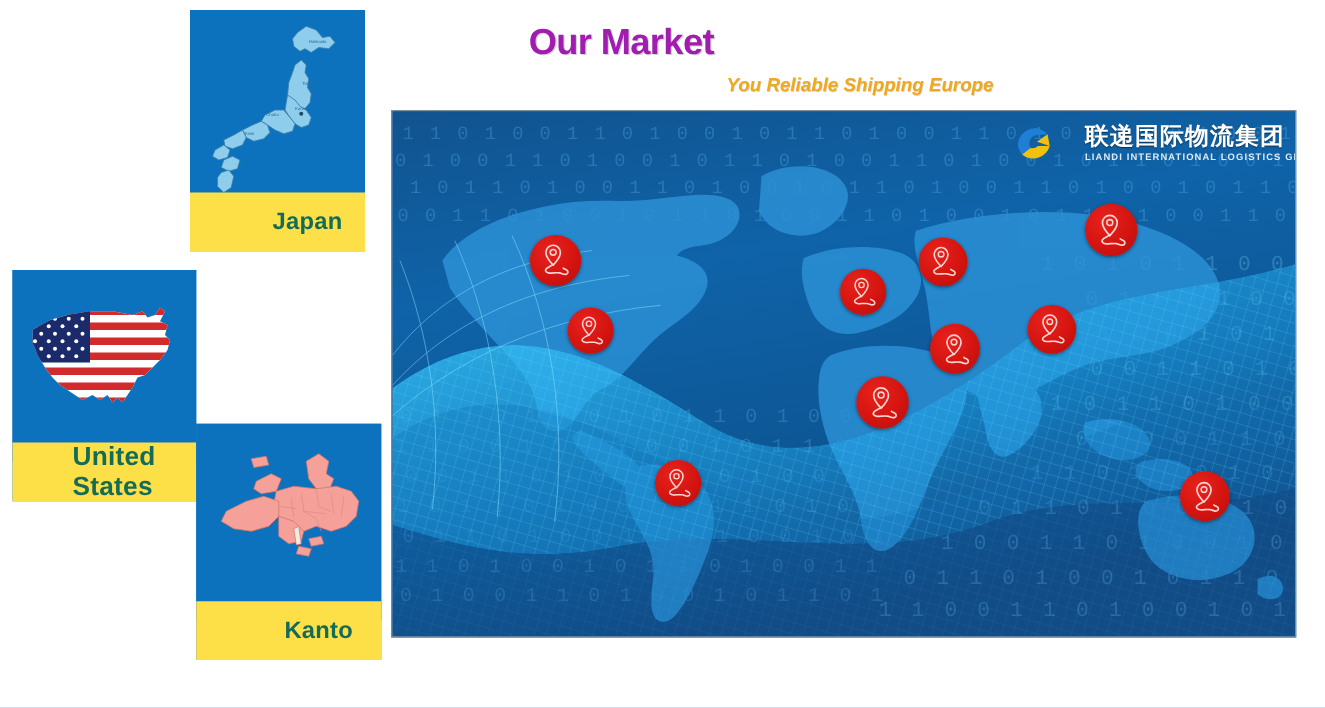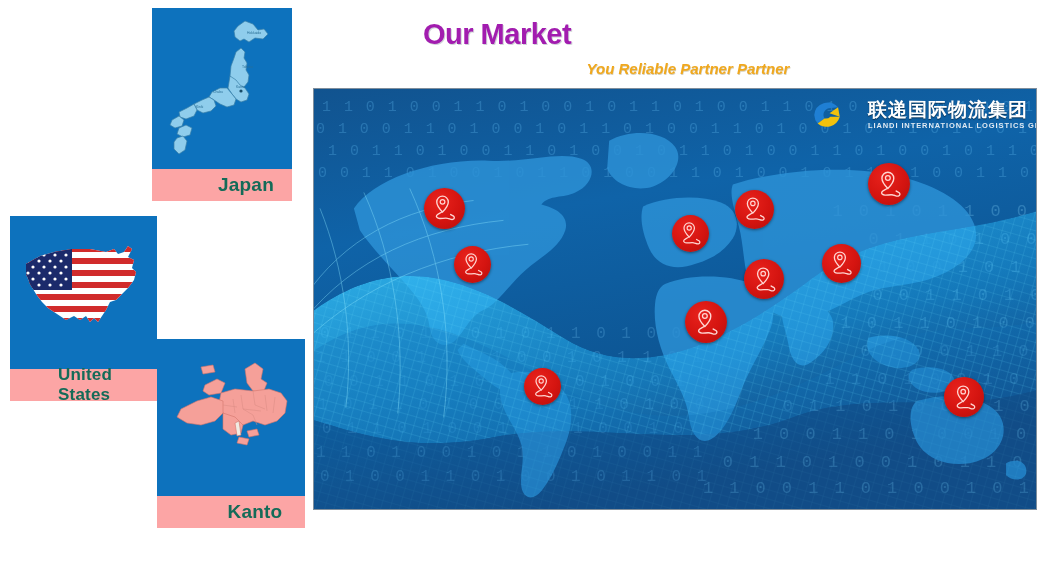--- a/index.html
+++ b/index.html
@@ -11,31 +11,31 @@
   }
   #root { position: relative; width: 1060px; height: 566px; background:#fff; }
 
   
   .card { position: absolute; background: #0d72bd; }
   .card .mapbox {
     position: relative; width: 100%; height: calc(100% - 32px);
     overflow: hidden; background: #0d72bd;
   }
   .card .label {
-    position: absolute; bottom: 0; left: 0; right: 0; height: 32px;
-    background: #fca5a5;
+    position: absolute; bottom: 0; left: 0; right: 0; height: 47px;
+    background: #fde047;
     display: flex; align-items: center; justify-content: center;
     color: #146b58; font-weight: bold; font-size: 19px;
     letter-spacing: .2px;
     padding-left: 48px;
   }
   #card-japan { left: 152px; top: 8px; width: 140px; height: 193px; }
   #card-usa   { left: 10px;  top: 216px; width: 147px; height: 185px; }
   #card-europe{ left: 157px; top: 339px; width: 148px; height: 189px; }
-  #card-usa .label { font-size: 17px; }
+  #card-usa .label { font-size: 21px; }
   #card-europe .label { font-size: 19px; }
 
   .mapsvg { position:absolute; inset:0; width:100%; height:100%; }
 
   
   #right { position: absolute; left: 313px; top: 0; width: 747px; height: 566px; }
 
   #title {
     position: absolute; left: 110px; top: 18px; width: 530px;
     text-align: left;
@@ -208,21 +208,21 @@
           <path d="M118 58 L116 74"></path>
         </g>
       </svg>
     </div>
     <div class="label">Kanto</div>
   </div>
 
   <div id="right">
 
     <div id="title">Our Market</div>
-    <div id="subtitle">You Reliable Partner Partner</div>
+    <div id="subtitle">You Reliable Shipping Europe</div>
 
     <div id="mapPanel">
 
       <svg class="bg" viewBox="0 0 724 422" preserveAspectRatio="none">
         <defs>
           <linearGradient id="bgGrad" x1="0" y1="0" x2="0.3" y2="1">
             <stop offset="0%" stop-color="#11538f"></stop>
             <stop offset="35%" stop-color="#0f63a8"></stop>
             <stop offset="70%" stop-color="#0d5796"></stop>
             <stop offset="100%" stop-color="#123d73"></stop>

